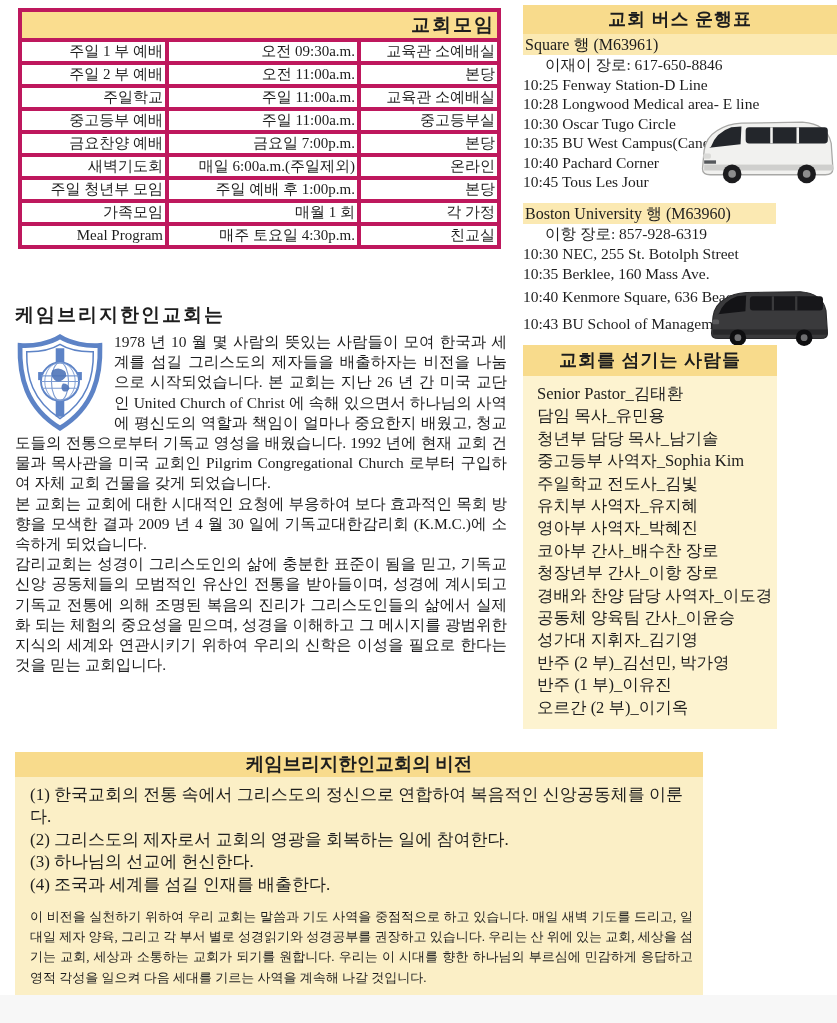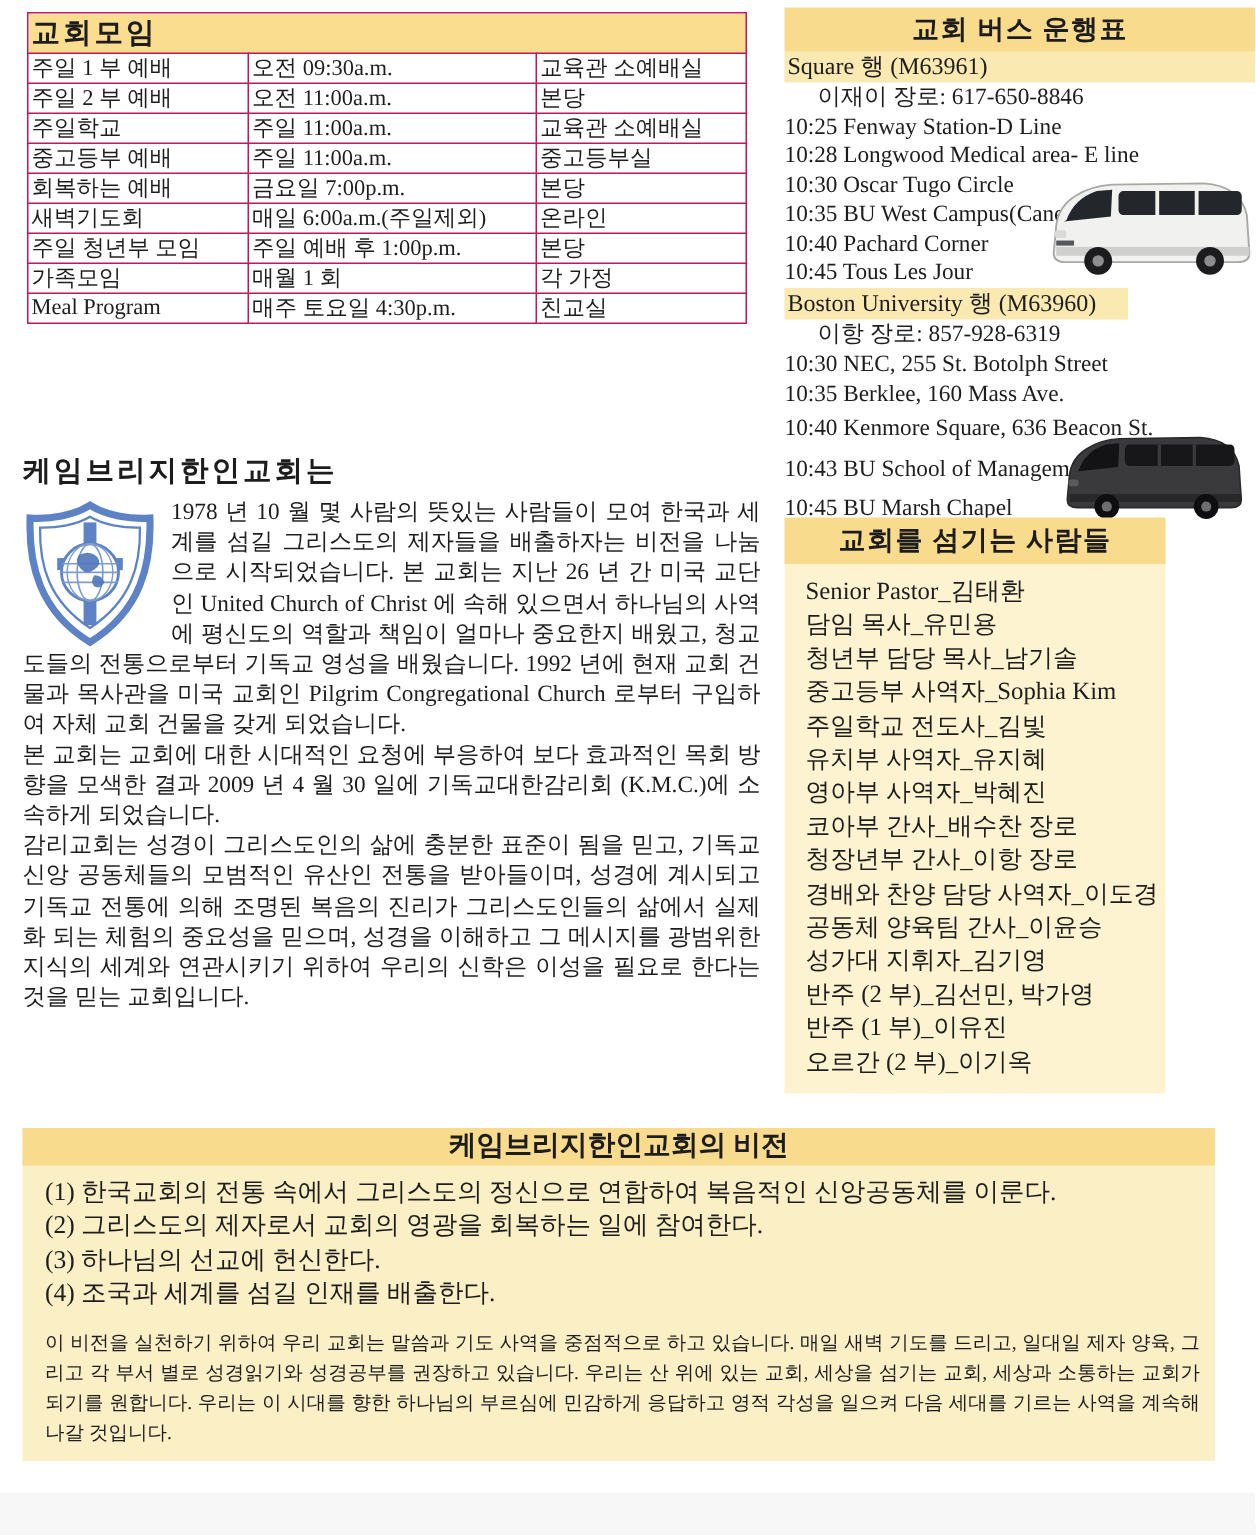--- a/index.html
+++ b/index.html
@@ -10,35 +10,35 @@
     font-family:"Liberation Serif","DejaVu Serif",serif;
   }
   .footer-strip { position:absolute; left:0; top:995px; width:837px; height:28px; background:#f7f7f7; }
 
   
   .meetings-table {
     position:absolute; left:18px; top:8px; width:479px;
     border-collapse:collapse; table-layout:fixed;
   }
   .meetings-table th, .meetings-table td {
-    border:1px solid #be185d; text-align:left; vertical-align:middle;
+    border:4px solid #be185d; text-align:right; vertical-align:middle;
     font-size:15px; height:19.6px; padding:0 2px; white-space:nowrap; overflow:hidden;
   }
   .meetings-table th {
     background:#FADD8F; font-size:19px; font-weight:bold; height:26px; letter-spacing:2px;
   }
 
   
   .bus-panel { position:absolute; left:523px; top:5px; width:314px; font-size:15.5px; }
   .panel-title {
     background:#F8DB8C; text-align:center; font-weight:bold; font-size:18px;
     padding:2px 0 3px 0; letter-spacing:1px;
   }
   .route-band { background:#FBE9B2; font-size:16px; line-height:21px; padding-left:2px; }
-  .route-band-b { width:229px; margin-top:1px; }
+  .route-band-b { width:253px; margin-top:12px; }
   .contact { padding-left:22px; line-height:20px; }
   .stop { line-height:19.4px; white-space:nowrap; }
   .gap-sm { margin-top:4px; }
   .gap-md { margin-top:7px; }
 
   .van { position:absolute; }
   .van-white { left:694px; top:118px; width:144px; height:72px; }
   .van-dark  { left:699px; top:288px; width:138px; height:64px; }
 
   
@@ -48,21 +48,21 @@
   .about-body p { text-align:justify; }
   .church-logo { float:left; width:90px; height:97px; margin:2px 9px 2px 0; }
 
   
   .servants { position:absolute; left:523px; top:345px; width:254px; }
   .servants .panel-title { font-size:18px; padding:3px 0 4px 0; }
   .servants-body { background:#FDF3D0; padding:7px 0 10px 14px; }
   .person { font-size:16.5px; line-height:22.4px; white-space:nowrap; }
 
   
-  .vision { position:absolute; left:15px; top:752px; width:795px; background:#FBEFC6; }
+  .vision { position:absolute; left:15px; top:752px; width:688px; background:#FBEFC6; }
   .vision-title {
     background:#F8DB8C; text-align:center; font-weight:bold; font-size:18.5px; line-height:25px;
   }
   .vision-items { padding:7px 0 0 15px; }
   .vision-item { font-size:17px; line-height:22.4px; }
   .vision-paragraph {
     margin-top:11px; padding:0 10px 9px 15px; text-align:justify;
     font-size:13px; line-height:20.2px;
   }
 </style>
@@ -97,21 +97,21 @@
         <td>주일학교</td>
         <td>주일 11:00a.m.</td>
         <td>교육관 소예배실</td>
       </tr>
       <tr>
         <td>중고등부 예배</td>
         <td>주일 11:00a.m.</td>
         <td>중고등부실</td>
       </tr>
       <tr>
-        <td>회복하는 예배</td>
+        <td>금요찬양 예배</td>
         <td>금요일 7:00p.m.</td>
         <td>본당</td>
       </tr>
       <tr>
         <td>새벽기도회</td>
         <td>매일 6:00a.m.(주일제외)</td>
         <td>온라인</td>
       </tr>
       <tr>
         <td>주일 청년부 모임</td>

